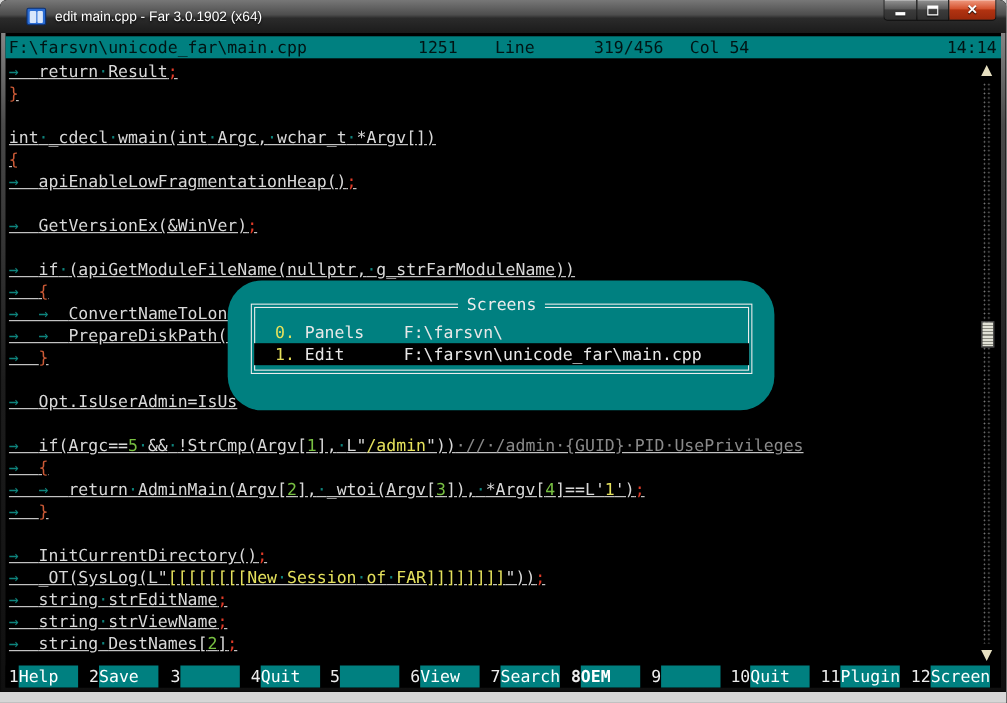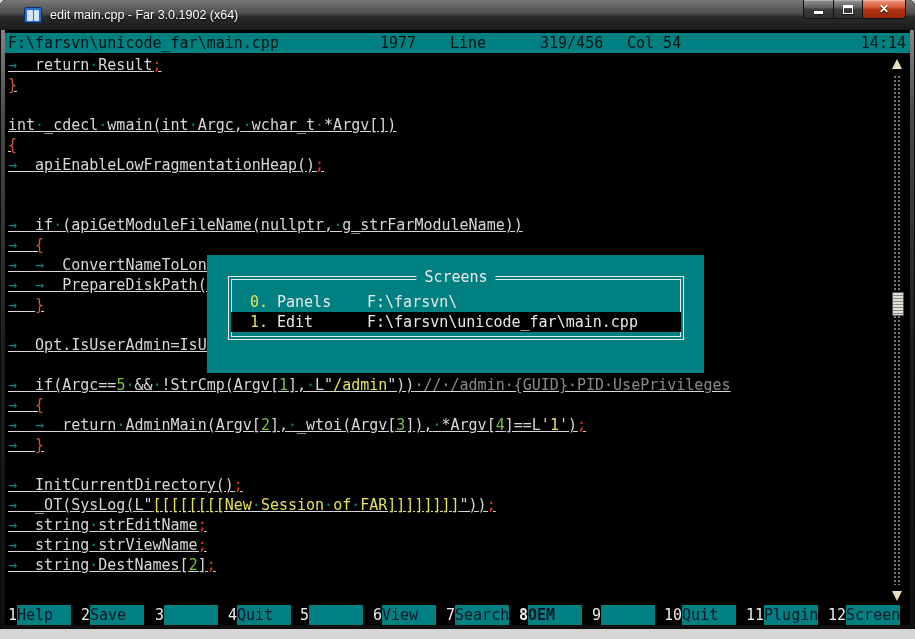--- a/index.html
+++ b/index.html
@@ -59,38 +59,38 @@
   .sb-up{top:2px;border-bottom:10px solid #e6dfc0;}
   .sb-down{bottom:0;border-top:10px solid #e6dfc0;}
   .sb-track{position:absolute;top:18px;bottom:16px;left:2px;width:8px;
     background-image:radial-gradient(#777 26%,transparent 30%);
     background-size:4px 4px;}
   .sb-thumb{position:absolute;top:217px;left:-1px;width:10px;height:22px;
     background:repeating-linear-gradient(#e0e0d4 0 2px,#8a8a80 2px 3px);
     border:1px solid #555;}
   
   .dialog{position:absolute;left:202px;top:225px;width:497px;height:118px;
-    background:var(--teal);}
+    background:var(--teal);border-radius:31px;}
   .dbox{position:absolute;left:21px;top:21px;width:454px;height:62px;
     border:1px solid #ececec;}
   .dbox-inner{position:absolute;inset:2px;border:1px solid #ececec;}
   .dlg-title{position:absolute;top:-10px;left:50%;transform:translateX(-50%);
     background:var(--teal);padding:0 8px;color:#ececec;white-space:pre;}
   .screens-list{position:absolute;left:2px;right:2px;top:15px;}
   .menu-row{position:relative;height:20px;color:#e8e8e8;white-space:pre;}
   .menu-row.selected{background:#000;}
   .mi-num{position:absolute;left:19px;color:var(--yellow);}
   .mi-label{position:absolute;left:46px;}
   .mi-path{position:absolute;left:136px;}
   
   .keybar{position:absolute;left:0;right:0;bottom:0;height:20px;background:#000;}
   .kb-item{position:absolute;top:0;height:20px;white-space:pre;}
   .kb-num{color:#ececec;}
   .kb-label{display:inline-block;min-width:54px;height:20px;vertical-align:top;
-    background:var(--teal);color:#0f172a;}
+    background:var(--teal);color:#ffffff;}
 </style>
 </head>
 <body>
 
 <div class="window">
 
   <div class="titlebar">
     <div class="far-icon">
         <i></i>
         <i></i>
@@ -106,35 +106,36 @@
       <div class="cap-btn cap-close">
           <span class="glyph-close">✕</span>
         </div>
     </div>
   </div>
 
   <div class="console">
 
     <div class="statusbar">
       <span class="sb-path">F:\farsvn\unicode_far\main.cpp</span>
-      <span class="sb-cp">1977</span>
+      <span class="sb-cp">1251</span>
       <span class="sb-linelbl">Line</span>
       <span class="sb-pos">319/456</span>
       <span class="sb-col">Col 54</span>
       <span class="sb-time">14:14</span>
     </div>
 
     <div class="code-area">
         <div class="code-line"><span class="sg-t">→  </span><span class="sg-w">return</span><span class="sg-t">·</span><span class="sg-w">Result</span><span class="sg-r">;</span></div>
         <div class="code-line"><span class="sg-b">}</span></div>
         <div class="code-line"></div>
         <div class="code-line"><span class="sg-w">int</span><span class="sg-t">·</span><span class="sg-w">_cdecl</span><span class="sg-t">·</span><span class="sg-w">wmain(int</span><span class="sg-t">·</span><span class="sg-w">Argc,</span><span class="sg-t">·</span><span class="sg-w">wchar_t</span><span class="sg-t">·</span><span class="sg-w">*Argv[])</span></div>
         <div class="code-line"><span class="sg-b">{</span></div>
         <div class="code-line"><span class="sg-t">→  </span><span class="sg-w">apiEnableLowFragmentationHeap()</span><span class="sg-r">;</span></div>
         <div class="code-line"></div>
+        <div class="code-line"><span class="sg-t">→  </span><span class="sg-w">GetVersionEx(&amp;WinVer)</span><span class="sg-r">;</span></div>
         <div class="code-line"></div>
         <div class="code-line"><span class="sg-t">→  </span><span class="sg-w">if</span><span class="sg-t">·</span><span class="sg-w">(apiGetModuleFileName(nullptr,</span><span class="sg-t">·</span><span class="sg-w">g_strFarModuleName))</span></div>
         <div class="code-line"><span class="sg-t">→  </span><span class="sg-b">{</span></div>
         <div class="code-line"><span class="sg-t">→  →  </span><span class="sg-w">ConvertNameToLong(</span></div>
         <div class="code-line"><span class="sg-t">→  →  </span><span class="sg-w">PrepareDiskPath(g_</span></div>
         <div class="code-line"><span class="sg-t">→  </span><span class="sg-b">}</span></div>
         <div class="code-line"></div>
         <div class="code-line"><span class="sg-t">→  </span><span class="sg-w">Opt.IsUserAdmin=IsUs</span></div>
         <div class="code-line"></div>
         <div class="code-line"><span class="sg-t">→  </span><span class="sg-w">if(Argc==</span><span class="sg-n">5</span><span class="sg-t">·</span><span class="sg-w">&amp;&amp;</span><span class="sg-t">·</span><span class="sg-w">!StrCmp(Argv[</span><span class="sg-n">1</span><span class="sg-w">],</span><span class="sg-t">·</span><span class="sg-w">L"</span><span class="sg-s">/admin</span><span class="sg-w">"))</span><span class="sg-c">·//·/admin·{GUID}·PID·UsePrivileges</span></div>

